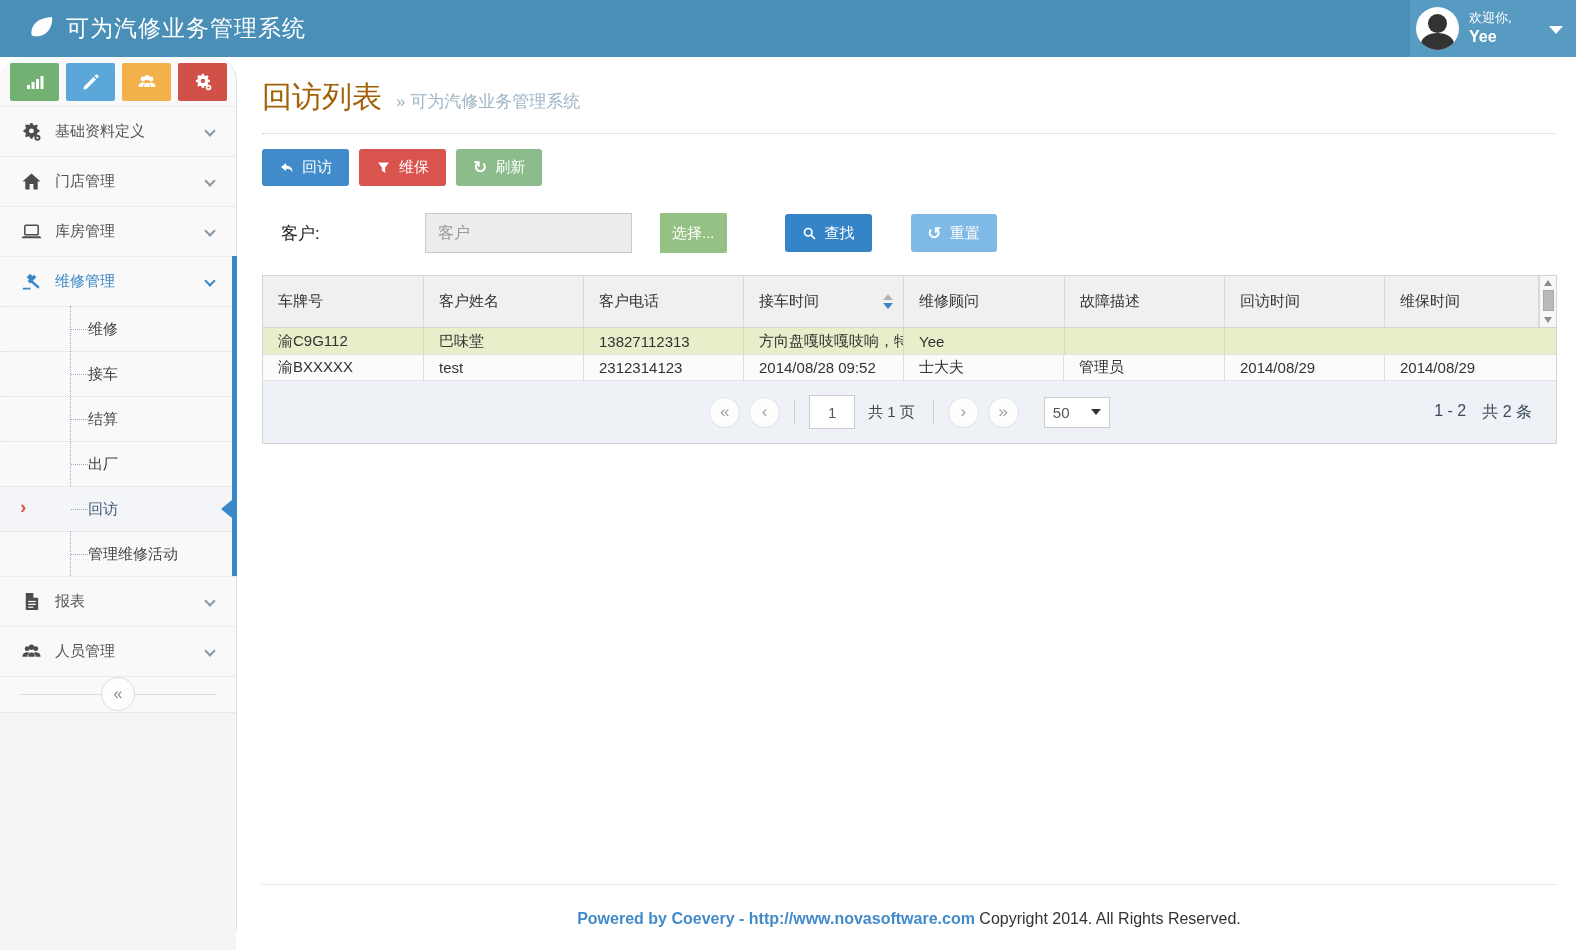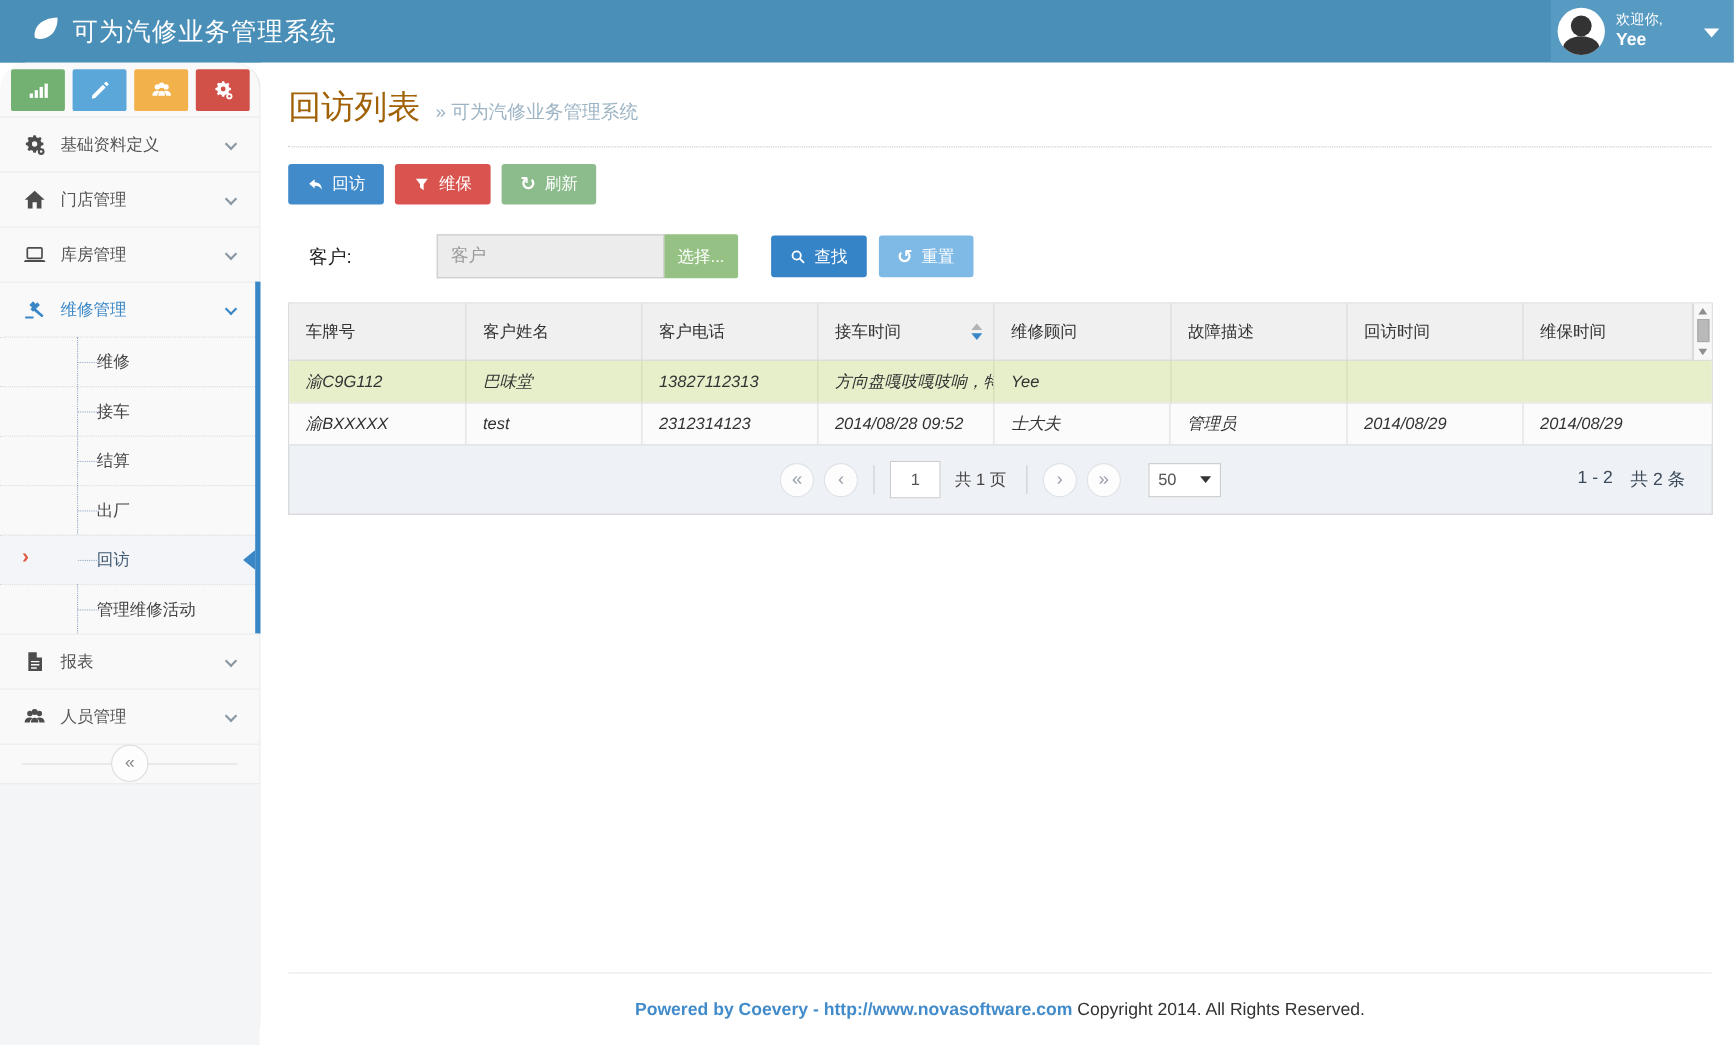--- a/index.html
+++ b/index.html
@@ -72,21 +72,21 @@
   .toolbar { margin-top:15px; display:flex; gap:10px; }
   .btn { height:37px; display:inline-flex; align-items:center; gap:8px; padding:0 17px;
     border:none; border-radius:3px; color:#fff; font-size:15px; cursor:pointer;
     font-family:inherit; }
   .btn svg { width:15px; height:15px; }
   .btn-visit { background:#428bca; }
   .btn-maintain { background:#d9534f; }
   .btn-refresh { background:#8cbc8c; }
   .glyph-icon { font-size:17px; line-height:1; font-weight:bold; }
 
-  .filter-row { margin-top:27px; display:flex; align-items:center; height:40px; }
+  .filter-row { margin-top:27px; display:flex; align-items:center; height:40px;gap:28px; }
   .filter-label { margin-left:19px; width:116px; font-size:17px; color:#222; }
   .filter-input { width:207px; height:40px; background:#ececec; border:1px solid #c9c9c9;
     padding:0 12px; font-size:16px; color:#555; font-family:inherit; }
   .filter-input::placeholder { color:#9a9a9a; }
   .btn-choose { height:40px; padding:0 12px; background:#95c184; color:#fff; font-size:15px;
     border:none; border-radius:0 2px 2px 0; cursor:pointer; font-family:inherit; }
   .btn-search { margin-left:30px; height:38px; background:#3684c8; }
   .btn-reset { margin-left:11px; height:38px; background:#7fb9e6; }
 
   
@@ -96,21 +96,21 @@
     border-right:1px solid #d9d9d9; overflow:hidden; white-space:nowrap; cursor:pointer; }
   .c0{width:161px}.c1{width:160px}.c2{width:160px}.c3{width:160px}.c4{width:160px}.c5{width:161px}.c6{width:160px}.c7{flex:1}
   .sort-icons { margin-left:auto; margin-right:10px; display:flex; flex-direction:column; gap:3px; }
   .sort-up { width:0; height:0; border-left:5px solid transparent; border-right:5px solid transparent; border-bottom:6px solid #b3b3b3; }
   .sort-down { width:0; height:0; border-left:5px solid transparent; border-right:5px solid transparent; border-top:6px solid #3a87c8; }
   .vscroll { width:17px; background:#f7f7f7; border-left:1px solid #d9d9d9;
     display:flex; flex-direction:column; align-items:center; padding:4px 0; }
   .vs-up { width:0;height:0;border-left:4px solid transparent;border-right:4px solid transparent;border-bottom:6px solid #8e8e8e; }
   .vs-down { width:0;height:0;border-left:4px solid transparent;border-right:4px solid transparent;border-top:6px solid #8e8e8e; margin-top:auto; }
   .vs-thumb { width:11px; height:21px; background:#b9b9b9; border:1px solid #a9a9a9; margin-top:4px; }
-  .grid-row { display:flex; height:38px; font-size:15px;font-style:italic; }
+  .grid-row { display:flex; height:26px; font-size:15px; }
   .grid-row .cell { display:flex; align-items:center; padding-left:15px; border-right:1px solid #dedede;
     overflow:hidden; white-space:nowrap; }
   .grid-row .cell:last-child { border-right:none; }
   .row-selected { background:#e6efca; }
   .row-selected .cell { border-right-color:#d3dcb4; }
   .row-plain { background:#fbfbfb; border-top:1px solid #e3e3e3; }
 
   
   .pager { height:64px; background:#eef1f5; border:1px solid #d4d4d4; border-top:1px solid #e0e0e0; width:1295px;
     display:flex; align-items:center; justify-content:center; gap:9px; position:relative; margin-top:-1px; }

